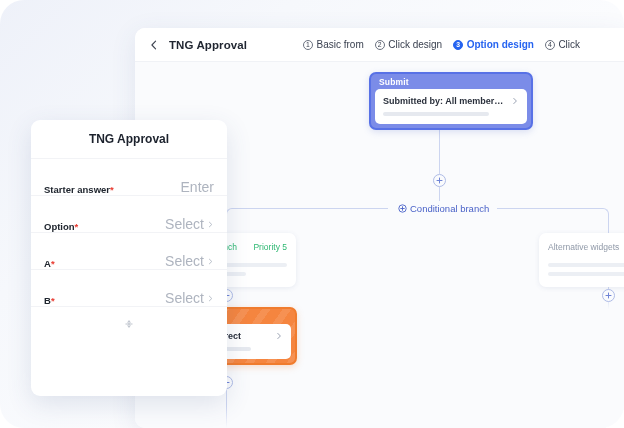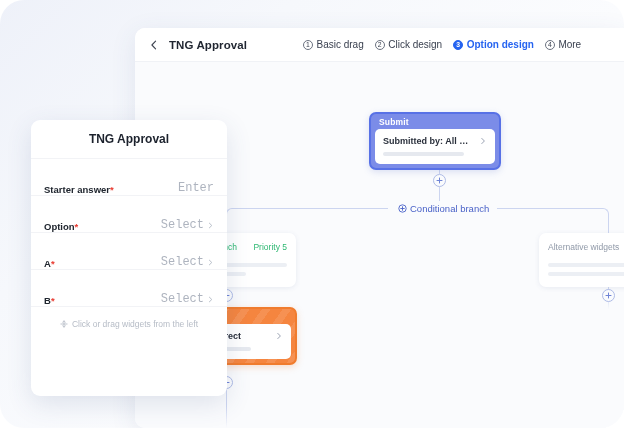--- a/index.html
+++ b/index.html
@@ -159,25 +159,24 @@
 
   
   .node {
     position: absolute;
     border-radius: 7px;
     overflow: hidden;
     z-index: 5;
   }
 
   .node-submit {
-    width: 132px;
+    width: 164px;
     background: #7b8ce8;
     border: 2px solid #5871e6;
     box-shadow: 0 2px 7px rgba(90,110,200,.20);
-    margin-top: 40px;
   }
   .node-approval {
     width: 141px;
     background: #f5853f;
     border: 2px solid #f07c2e;
     box-shadow: 0 2px 7px rgba(235,130,60,.26);
   }
   .node-approval::before {
     content: "";
     position: absolute;
@@ -302,24 +301,23 @@
     font-weight: 700;
     color: #20262f;
     white-space: nowrap;
   }
   .req { color: #e8392f; font-weight: 700; }
 
   .field-value {
     display: flex;
     align-items: center;
     gap: 3px;
-    font-size: 12px;
+    font-size: 14px;
     color: #aeb4bf;
     white-space: nowrap;
-    font-family: Liberation Mono, monospace;
   }
   .field-chevron {
     width: 7px; height: 7px;
     color: #b8bec8;
     display: flex; align-items: center; justify-content: center;
     flex: none;
   }
 
   #form-hint {
     display: flex;
@@ -349,33 +347,33 @@
       <span class="back-chevron">
         <svg width="12" height="12" viewBox="0 0 12 12" fill="none">
           <path d="M7.6 2.2 L3.9 6 L7.6 9.8" stroke="currentColor" stroke-width="1.1" stroke-linecap="round" stroke-linejoin="round"></path>
         </svg>
       </span>
       <span id="editor-title">TNG Approval</span>
 
       <div id="steps">
         <div class="step">
           <span class="step-num">1</span>
-          <span>Basic drag</span>
+          <span>Basic from</span>
         </div>
         <div class="step">
           <span class="step-num">2</span>
           <span>Click design</span>
         </div>
         <div class="step active">
           <span class="step-num">3</span>
           <span>Option design</span>
         </div>
         <div class="step">
           <span class="step-num">4</span>
-          <span>More</span>
+          <span>Click</span>
         </div>
       </div>
     </div>
 
     <div id="canvas">
 
       <div class="node node-submit" style="left:234px; top:10px;">
         <div class="node-head">Submit</div>
         <div class="node-body">
           <div class="node-body-row">
@@ -525,17 +523,16 @@
       </span>
     </div>
 
     <div id="form-hint">
       <span class="hint-icon">
         <svg width="8" height="8" viewBox="0 0 8 8" fill="none">
           <path d="M4 .9 V7.1 M.9 4 H7.1" stroke="currentColor" stroke-width=".9" stroke-linecap="round"></path>
           <path d="M2.6 2.2 L4 .9 L5.4 2.2 M2.6 5.8 L4 7.1 L5.4 5.8" stroke="currentColor" stroke-width=".8" stroke-linecap="round" stroke-linejoin="round" fill="none"></path>
         </svg>
       </span>
-      <span>Click or drag widgets from the left</span>
     </div>
 
   </div>
 </div>
 
 </body></html>

